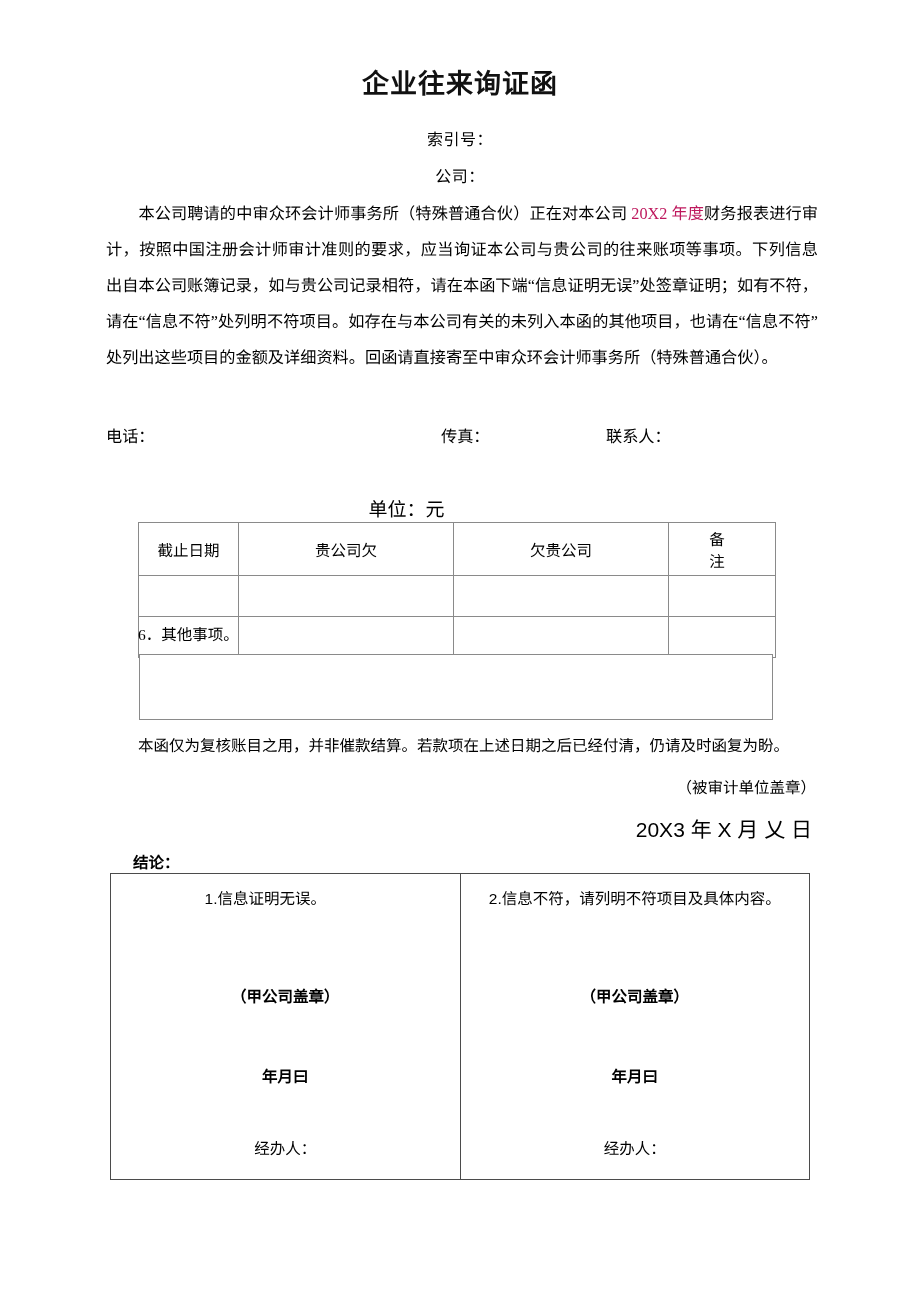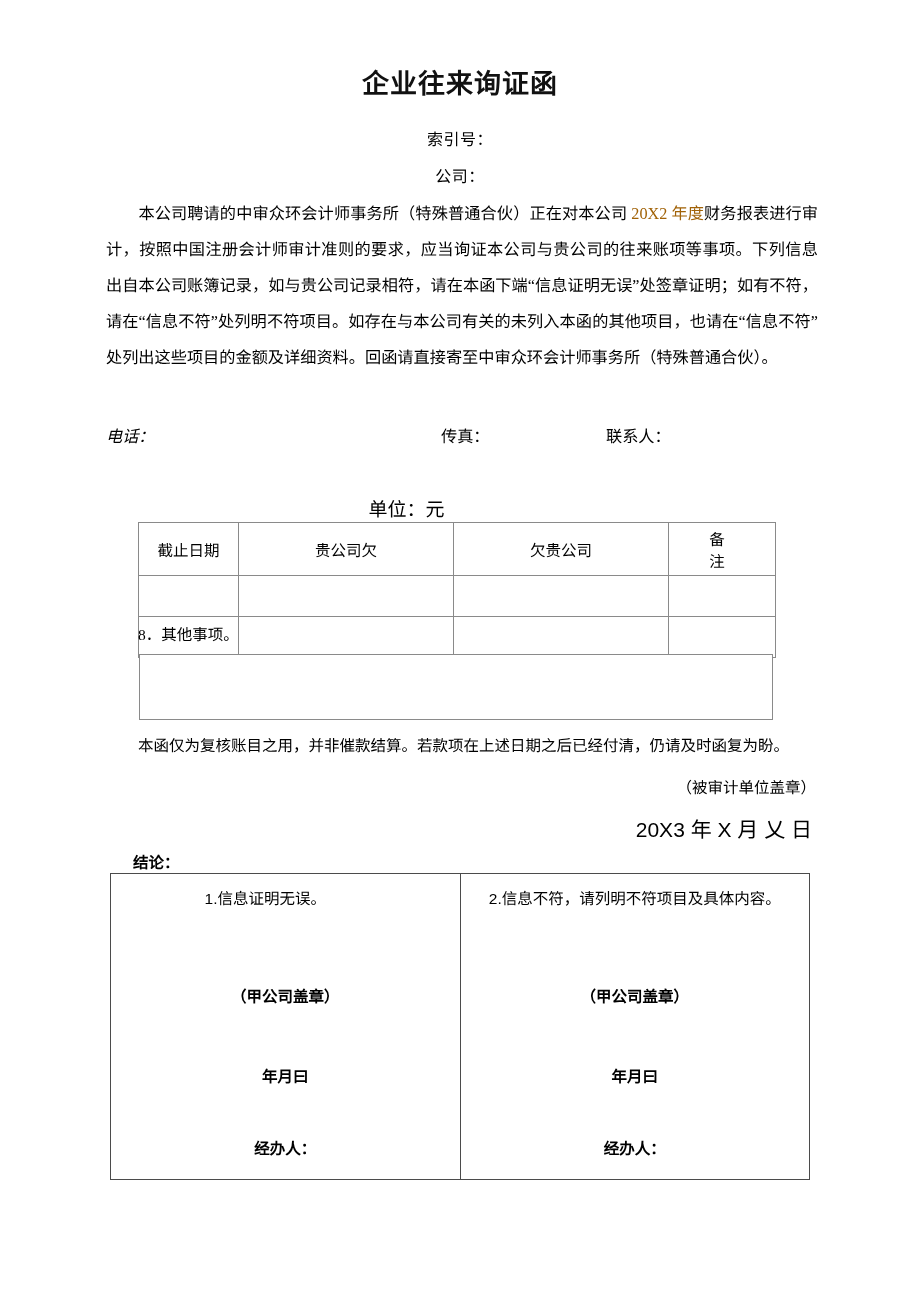--- a/index.html
+++ b/index.html
@@ -55,36 +55,36 @@
     position: absolute;
     left: 106px;
     top: 196px;
     width: 712px;
     font-size: 16.2px;
     line-height: 36px;
     text-align: justify;
     text-justify: inter-ideograph;
     text-indent: 2em;
   }
-  .accent-red { color: #a16207; }
+  .accent-red { color: #be185d; }
 
   
   .field-row {
     position: absolute;
     left: 106px;
     width: 714px;
     font-size: 16.2px;
     height: 22px;
   }
   .row-addr { top: 385px; }
   .row-phone { top: 423px; }
   .fld { position: absolute; white-space: nowrap; }
   .fld-addr   { left: 0px;   }
   .fld-zip    { left: 530px; }
-  .fld-tel    { left: 0px; font-style: italic;   }
+  .fld-tel    { left: 0px;   }
   .fld-fax    { left: 335px; }
   .fld-contact{ left: 500px; }
 
   .item-1 {
     position: absolute;
     left: 106px;
     top: 459px;
     font-size: 16.2px;
     font-weight: bold;
   }
@@ -224,21 +224,21 @@
     text-align: center;
     font-size: 15.5px;
     font-weight: bold;
   }
   .cc-person {
     position: absolute;
     top: 262px;
     left: 0; right: 0;
     text-align: center;
     font-size: 15.5px;
-    font-weight: bold;
+    font-weight: normal;
   }
 </style>
 </head>
 <body>
 
 <div class="page">
 
   <div class="doc-title">企业往来询证函</div>
 
   <div class="centered-line index-line">索引号：</div>
@@ -279,21 +279,21 @@
       </tr>
       <tr class="body-row">
         <td></td>
         <td></td>
         <td></td>
         <td></td>
       </tr>
     </tbody>
   </table>
 
-  <div class="item-2">8．其他事项。</div>
+  <div class="item-2">6．其他事项。</div>
   <div class="other-box"></div>
 
   <div class="disclaimer">本函仅为复核账目之用，并非催款结算。若款项在上述日期之后已经付清，仍请及时函复为盼。</div>
 
   <div class="seal-note">（被审计单位盖章）</div>
   <div class="seal-date">20X3 年 X 月 乂 日</div>
 
   <div class="conclusion-label">结论：</div>
 
   <table class="conclusion-table">

